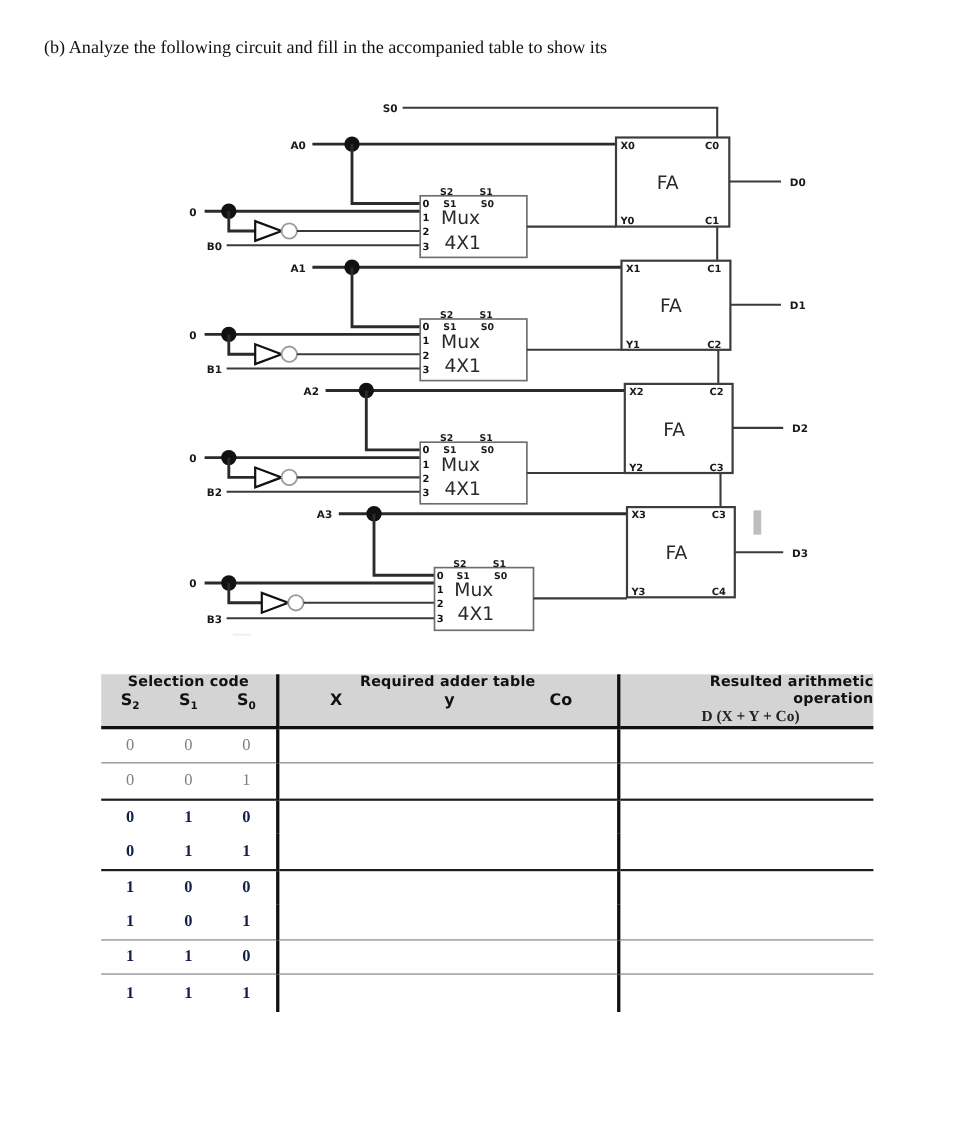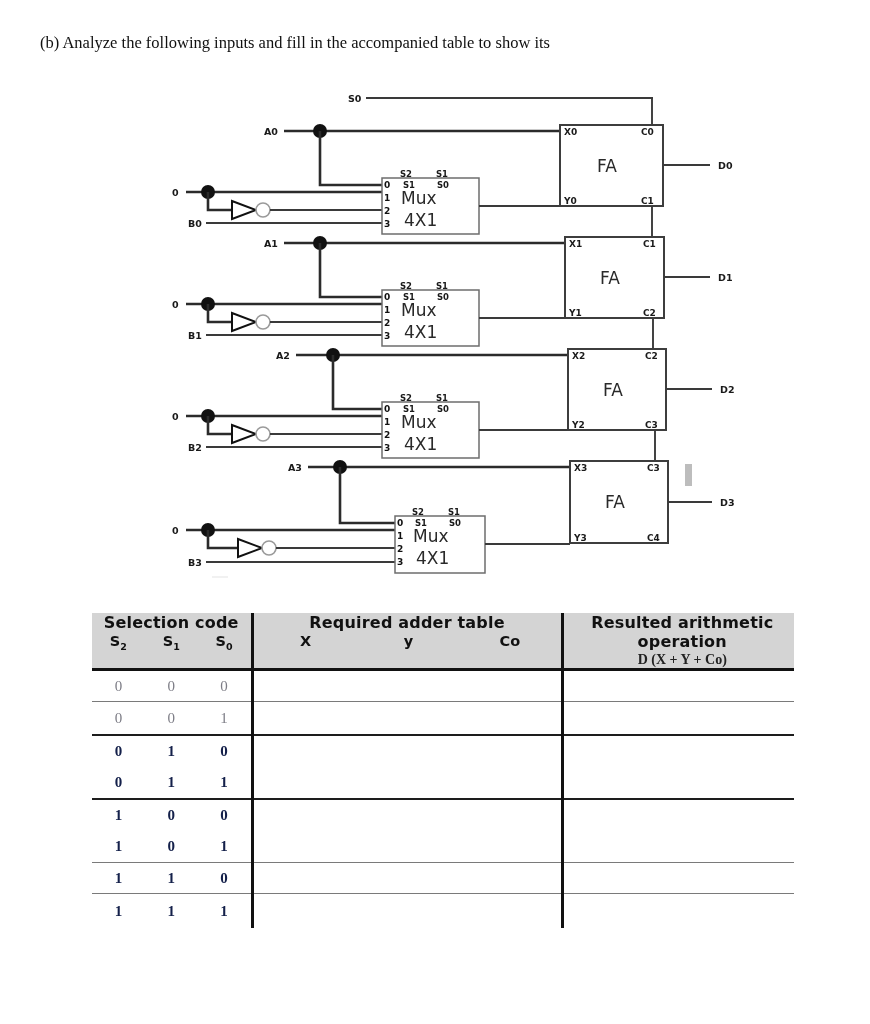--- a/index.html
+++ b/index.html
@@ -32,28 +32,28 @@
   }
   .hdr-row th{
     background:#d4d4d4;
     border-bottom:3px solid #111;
     border-right:3px solid #111;
     padding:3px 0 4px 0;
   }
   .hdr-row th:last-child{border-right:none;}
   .hdr-title{
     font-family:"DejaVu Sans", sans-serif;
-    font-size:16px;
+    font-size:13px;
     text-align:center;
     letter-spacing:.2px;
     color:#111;
     display:block;
     padding-bottom:1px;
   }
-  .hdr-title.left{text-align:center;padding-left:7px;}
+  .hdr-title.left{text-align:right;padding-left:7px;}
   .sub-row{display:flex;}
   .sub-row span{
     font-family:"DejaVu Sans", sans-serif;
     font-size:14.5px;color:#111;text-align:center;
   }
   .sub-row span sub{font-size:9.5px;}
   .sel-sub span{width:33.33%;}
   .inp-sub span:nth-child(1){width:34%;text-align:center;}
   .inp-sub span:nth-child(2){width:33%;text-align:center;}
   .inp-sub span:nth-child(3){width:33%;text-align:center;}
@@ -84,21 +84,21 @@
   tr.med   td{border-bottom:2px solid #1d1d1d;}
   tr.none  td{border-bottom:none;}
   tr.last  td{border-bottom:none;}
 
   
   .artifact{position:absolute;background:#d8d8d8;}
 </style>
 </head>
 <body>
 
-<div id="question-text">(b) Analyze the following inputs and fill in the accompanied table to show its</div>
+<div id="question-text">(b) Analyze the following circuit and fill in the accompanied table to show its</div>
 
 <div id="circuit">
 <svg width="870" height="510" viewBox="0 0 870 510" xmlns="http://www.w3.org/2000/svg">
   <defs>
     <style>
       .w   { stroke:#3a3a3a; stroke-width:1.9; fill:none; }
       .wt  { stroke:#2b2b2b; stroke-width:2.6; fill:none; }
       .bx  { stroke:#6d6d6d; stroke-width:1.5; fill:#ffffff; }
       .bxd { stroke:#3d3d3d; stroke-width:2; fill:#ffffff; }
       .pin { font-family:"DejaVu Sans", sans-serif; font-size:9px; font-weight:bold; fill:#1a1a1a; }

